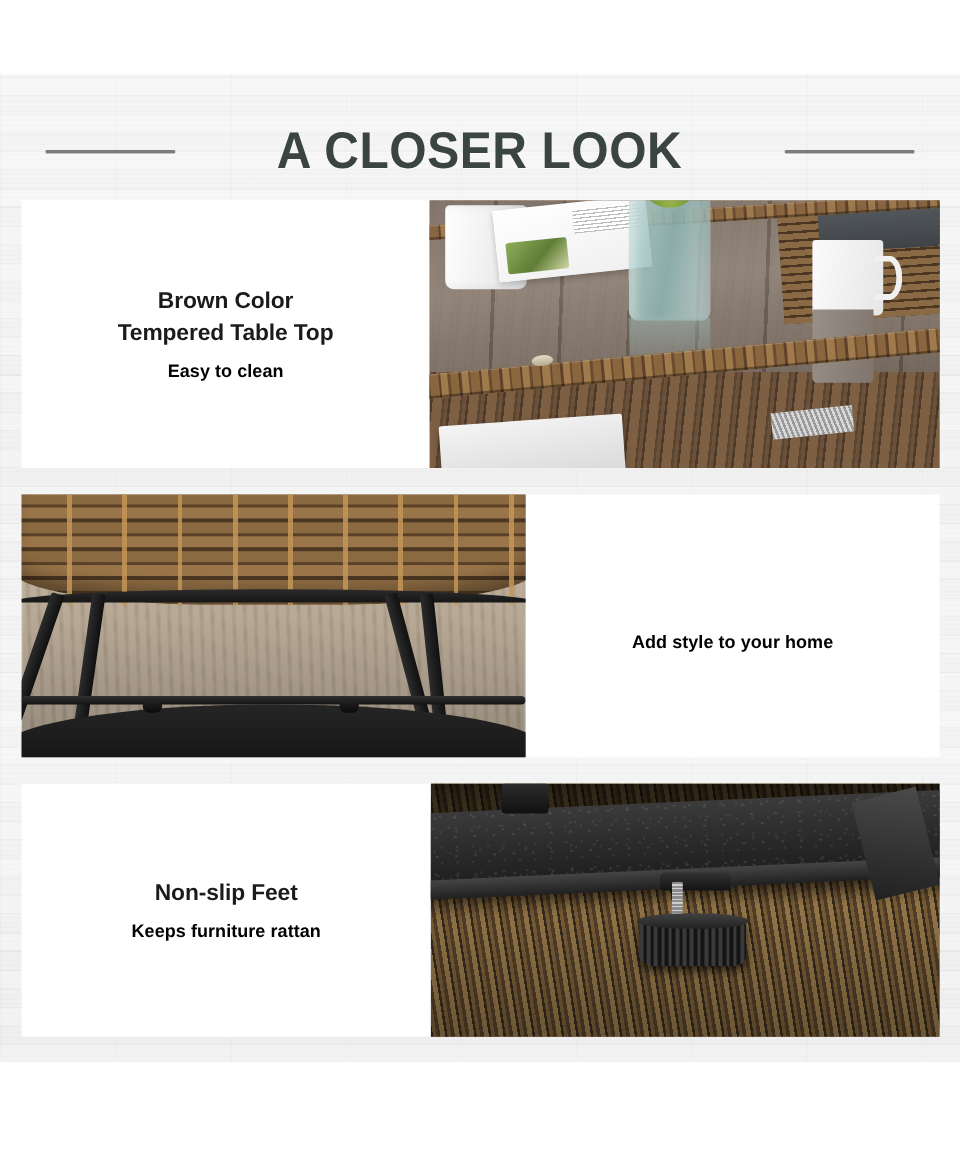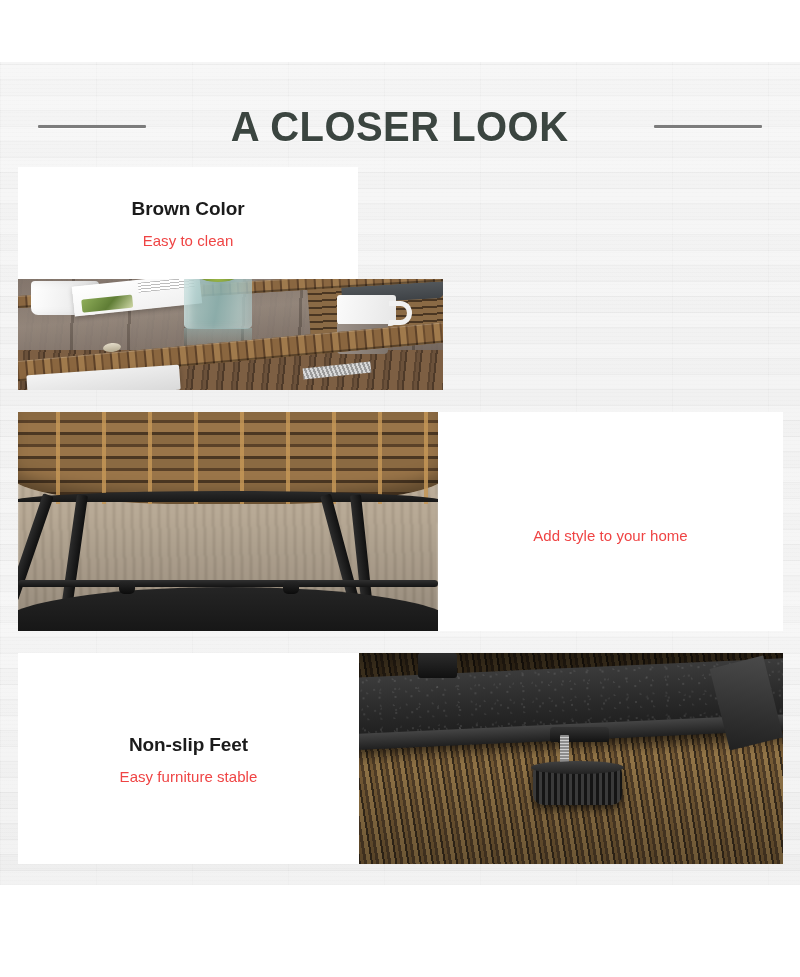--- a/index.html
+++ b/index.html
@@ -54,21 +54,21 @@
   .rule.right { margin-left:72px; }
   #page-title {
     font-size:43px; font-weight:bold; letter-spacing:0.5px;
     color:#3b4540; white-space:nowrap;
     transform:scaleX(.93); transform-origin:center;
     text-shadow:0 1px 1px rgba(255,255,255,.8);
   }
 
   
   .row { position:absolute; display:flex; }
-  #row-1 { left:18px;  top:167px; width:765px; height:223px;flex-direction:column; }
+  #row-1 { left:18px;  top:167px; width:765px; height:223px; }
   #row-2 { left:18px;  top:412px; width:765px; height:219px; }
   #row-3 { left:18px;  top:653px; width:765px; height:211px;align-items:flex-end; }
 
   .text-card {
     background:#ffffff;
     display:flex; flex-direction:column;
     align-items:center; justify-content:center;
     text-align:center;
     padding:0 14px;
   }
@@ -82,21 +82,21 @@
   #row-2 .text-card { width:345px; height:219px; }
   
   #row-3 .text-card { width:341px; height:211px; }
   #row-3 .photo     { width:424px; height:211px; }
 
   .heading {
     font-size:19px; font-weight:bold; color:#1b1b1b;
     line-height:1.32; letter-spacing:-0.1px;
   }
   .subheading {
-    font-size:15px; font-weight:normal; color:#ef4444;
+    font-size:15px; font-weight:bold; color:#000000;
     margin-top:11px; letter-spacing:0.05px;
   }
   #row-2 .heading { font-size:20px; }
   #row-2 .subheading { font-size:15px; margin-top:27px; }
 
   
   .p1-deck {
     position:absolute; inset:0;
     background:
       repeating-linear-gradient(96deg,
@@ -369,20 +369,21 @@
     <span class="rule left"></span>
     <h1 id="page-title">A CLOSER LOOK</h1>
     <span class="rule right"></span>
   </div>
 
   <div class="row" id="row-1">
 
     <div class="text-card">
       <div class="heading">
         <div>Brown Color</div>
+        <div>Tempered Table Top</div>
       </div>
       <div class="subheading">Easy to clean</div>
     </div>
 
     <div class="photo">
       <div class="p1-deck"></div>
       <div class="p1-glass">
         <div class="p1-glass-panels"></div>
       </div>
       <div class="p1-weave-right"></div>
@@ -423,21 +424,21 @@
       <div class="subheading">Add style to your home</div>
     </div>
   </div>
 
   <div class="row" id="row-3">
 
     <div class="text-card">
       <div class="heading">
         <div>Non-slip Feet</div>
       </div>
-      <div class="subheading">Easy furniture stable</div>
+      <div class="subheading">Keeps furniture rattan</div>
     </div>
 
     <div class="photo">
       <div class="p3-deck"></div>
       <div class="p3-deck-shadow"></div>
       <div class="p3-frame">
         <div class="p3-frame-texture"></div>
         <div class="p3-frame-edge"></div>
       </div>
       <div class="p3-corner"></div>

